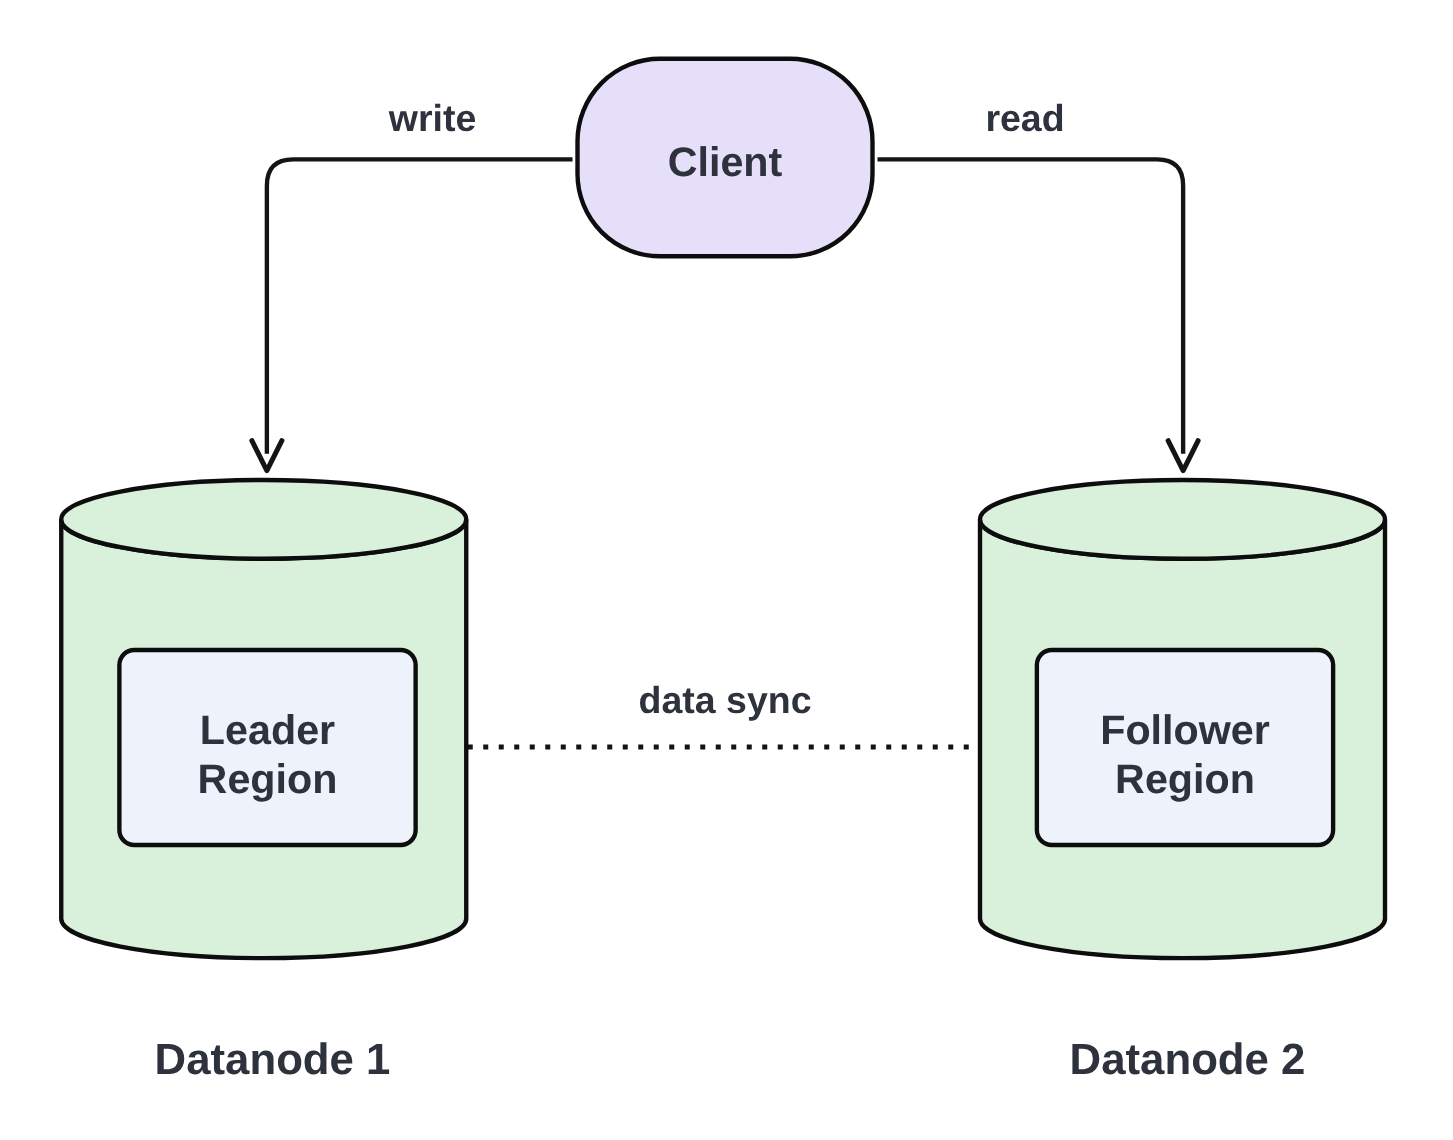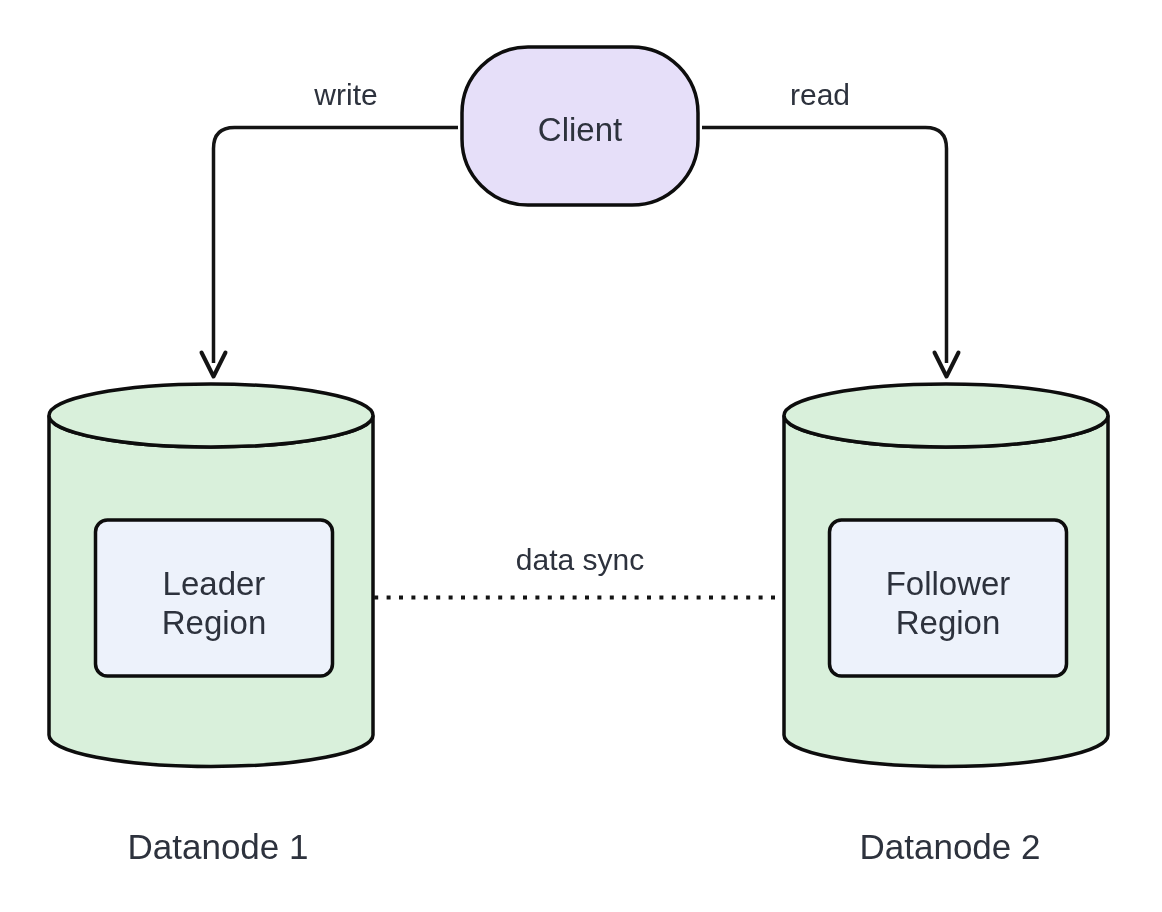--- a/index.html
+++ b/index.html
@@ -4,20 +4,21 @@
 <style>
   html, body {
     margin: 0;
     padding: 0;
     background: #ffffff;
   }
   .canvas-wrap {
     width: 1162px;
     height: 912px;
     background: #ffffff;
+    font-weight: bold;
   }
   svg {
     display: block;
   }
   .shape {
     stroke: #0d0d0d;
     stroke-width: 3.5;
   }
   .edge-line {
     fill: none;

